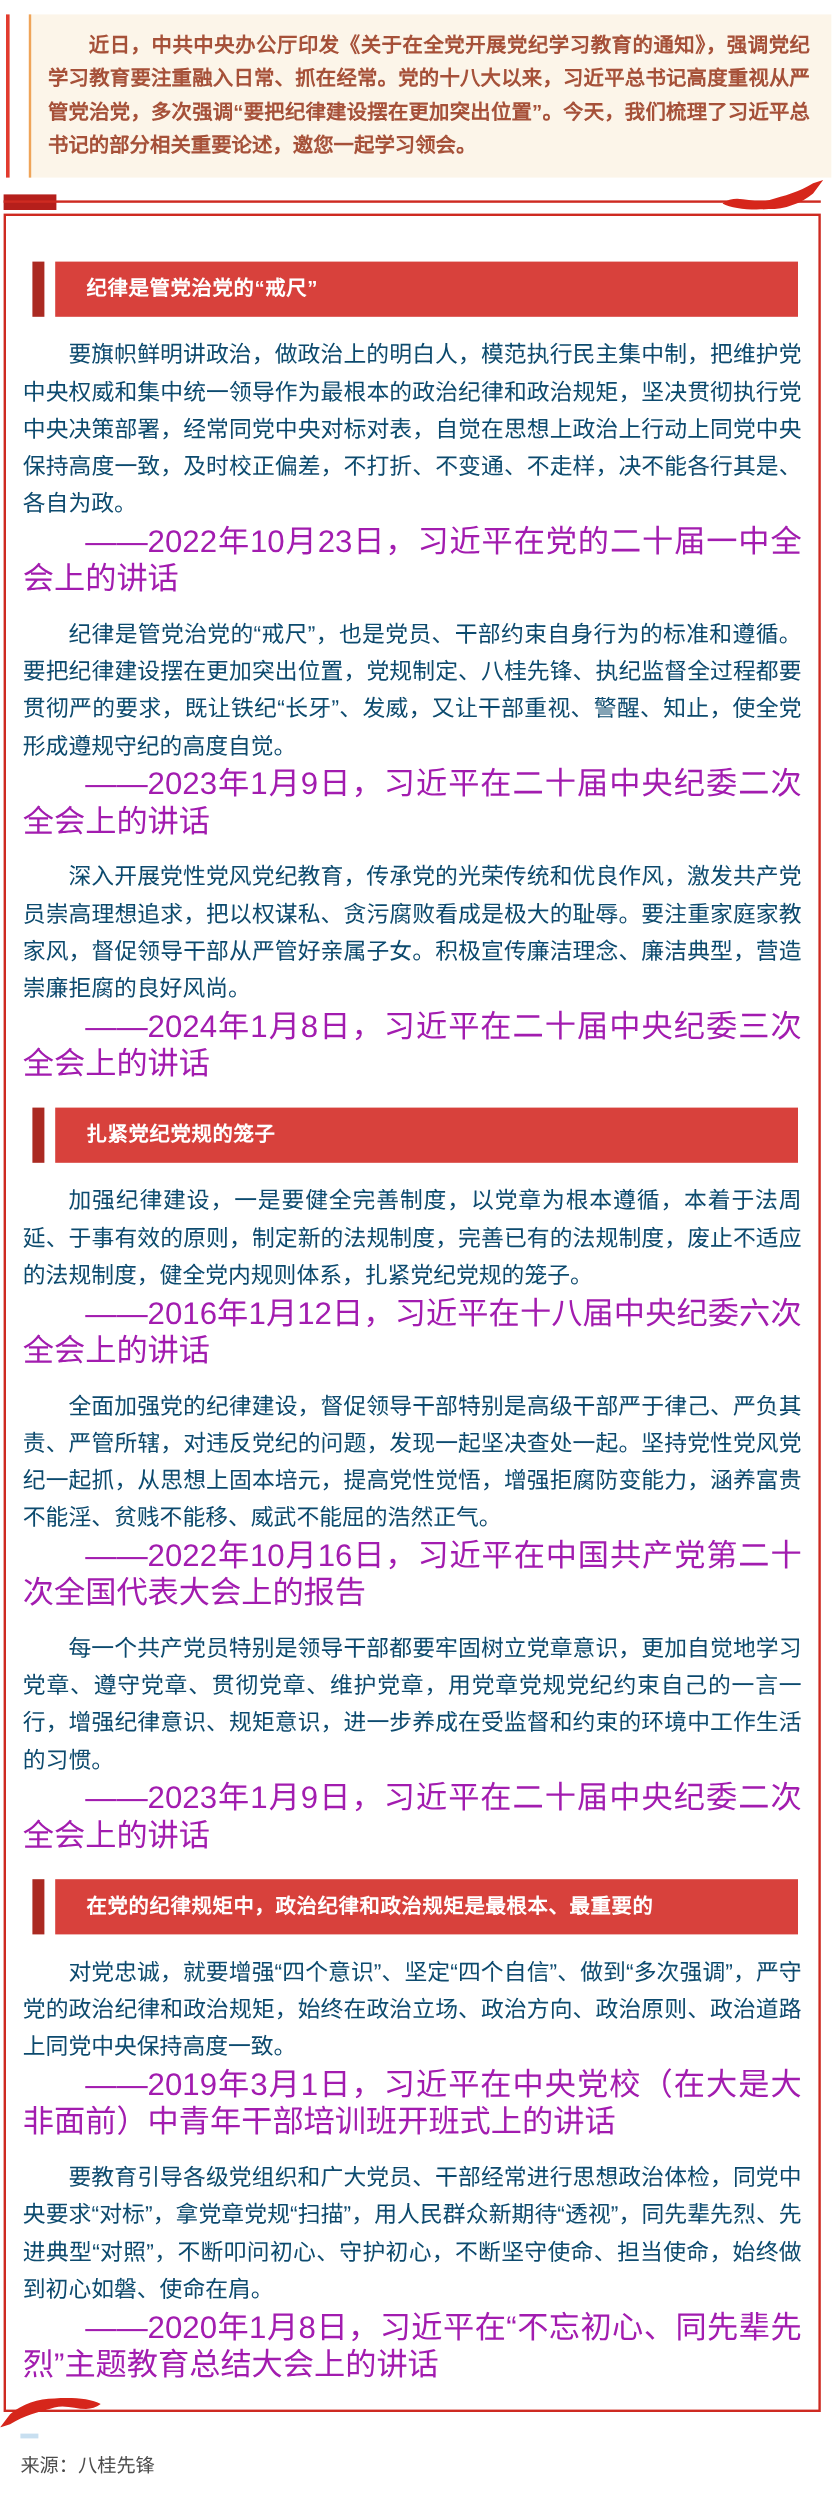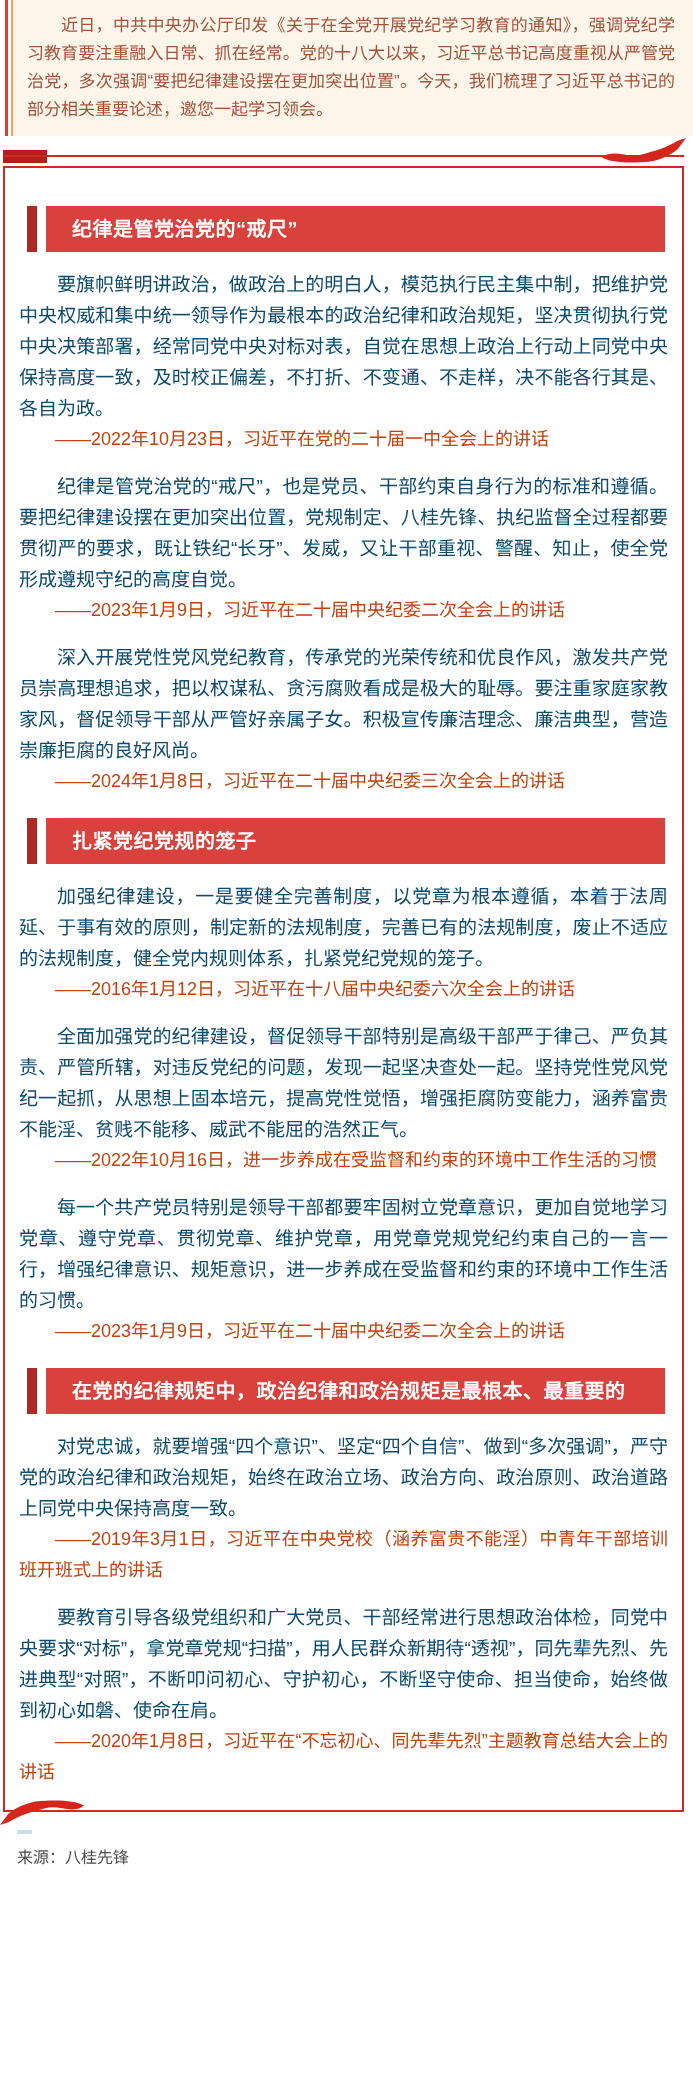--- a/index.html
+++ b/index.html
@@ -5,23 +5,24 @@
   * { margin: 0; padding: 0; box-sizing: border-box; }
   html, body { background: #ffffff; }
   body {
     width: 693px;
     font-family: "Liberation Sans", "DejaVu Sans", sans-serif;
     -webkit-font-smoothing: antialiased;
   }
 
   
   .intro {
-    margin: 0 0 0 5px;
+    margin: 12px 0 0 5px;
     border-left: 3px solid #e23b2e;
-    padding-left: 3px;
+    padding-left: 16px;
+    font-weight: bold;
   }
   .intro-inner {
     border-left: 2px solid #efa459;
     background: #fcf5e9;
     padding: 12px 18px 12px 14px;
   }
   .intro-text {
     font-size: 17px;
     line-height: 28px;
     color: #a65139;
@@ -78,40 +79,40 @@
   .section-head::before {
     content: "";
     position: absolute;
     left: -19px; top: 0;
     width: 10px; height: 46px;
     background: #ab2a22;
   }
   .section-title {
     display: block;
     padding-left: 26px;
-    font-size: 20px;
+    font-size: 17px;
     font-weight: bold;
     line-height: 46px;
     color: #ffffff;
     letter-spacing: 0.5px;
   }
 
   
   .quote { padding: 0 0 0 5px; }
   .quote-text {
     font-size: 19px;
     line-height: 31px;
     color: #0c4a6e;
     text-align: justify;
     text-indent: 2em;
   }
   .quote-attr {
-    font-size: 18px;
+    font-size: 26px;
     line-height: 31px;
-    color: #c2410c;
+    color: #a21caf;
     text-align: justify;
     text-indent: 2em;
     margin: 0 0 16px 0;
   }
 
   
   .footer { margin: 18px 0 10px 17px; }
   .footer-dash {
     display: block;
     width: 15px; height: 4px;
@@ -164,35 +165,35 @@
   <div class="section">
     <div class="section-head">
       <span class="section-title">扎紧党纪党规的笼子</span>
     </div>
     <div class="quote">
       <p class="quote-text">加强纪律建设，一是要健全完善制度，以党章为根本遵循，本着于法周延、于事有效的原则，制定新的法规制度，完善已有的法规制度，废止不适应的法规制度，健全党内规则体系，扎紧党纪党规的笼子。</p>
       <p class="quote-attr">——2016年1月12日，习近平在十八届中央纪委六次全会上的讲话</p>
     </div>
     <div class="quote">
       <p class="quote-text">全面加强党的纪律建设，督促领导干部特别是高级干部严于律己、严负其责、严管所辖，对违反党纪的问题，发现一起坚决查处一起。坚持党性党风党纪一起抓，从思想上固本培元，提高党性觉悟，增强拒腐防变能力，涵养富贵不能淫、贫贱不能移、威武不能屈的浩然正气。</p>
-      <p class="quote-attr">——2022年10月16日，进一步养成在受监督和约束的环境中工作生活的习惯</p>
+      <p class="quote-attr">——2022年10月16日，习近平在中国共产党第二十次全国代表大会上的报告</p>
     </div>
     <div class="quote">
       <p class="quote-text">每一个共产党员特别是领导干部都要牢固树立党章意识，更加自觉地学习党章、遵守党章、贯彻党章、维护党章，用党章党规党纪约束自己的一言一行，增强纪律意识、规矩意识，进一步养成在受监督和约束的环境中工作生活的习惯。</p>
       <p class="quote-attr">——2023年1月9日，习近平在二十届中央纪委二次全会上的讲话</p>
     </div>
   </div>
 
   <div class="section">
     <div class="section-head">
       <span class="section-title">在党的纪律规矩中，政治纪律和政治规矩是最根本、最重要的</span>
     </div>
     <div class="quote">
       <p class="quote-text">对党忠诚，就要增强“四个意识”、坚定“四个自信”、做到“多次强调”，严守党的政治纪律和政治规矩，始终在政治立场、政治方向、政治原则、政治道路上同党中央保持高度一致。</p>
-      <p class="quote-attr">——2019年3月1日，习近平在中央党校（涵养富贵不能淫）中青年干部培训班开班式上的讲话</p>
+      <p class="quote-attr">——2019年3月1日，习近平在中央党校（在大是大非面前）中青年干部培训班开班式上的讲话</p>
     </div>
     <div class="quote">
       <p class="quote-text">要教育引导各级党组织和广大党员、干部经常进行思想政治体检，同党中央要求“对标”，拿党章党规“扫描”，用人民群众新期待“透视”，同先辈先烈、先进典型“对照”，不断叩问初心、守护初心，不断坚守使命、担当使命，始终做到初心如磐、使命在肩。</p>
       <p class="quote-attr">——2020年1月8日，习近平在“不忘初心、同先辈先烈”主题教育总结大会上的讲话</p>
     </div>
   </div>
 
   <svg class="ribbon ribbon-bottom" viewBox="0 0 100 30" preserveAspectRatio="none">
     <path d="M0 21 C14 11, 30 22, 46 18 C62 14, 76 11, 90 3 L100 0 L90 12 C78 21, 62 26, 46 26 C28 27, 10 26, 0 21 Z" fill="#d6261b"></path>
   </svg>

